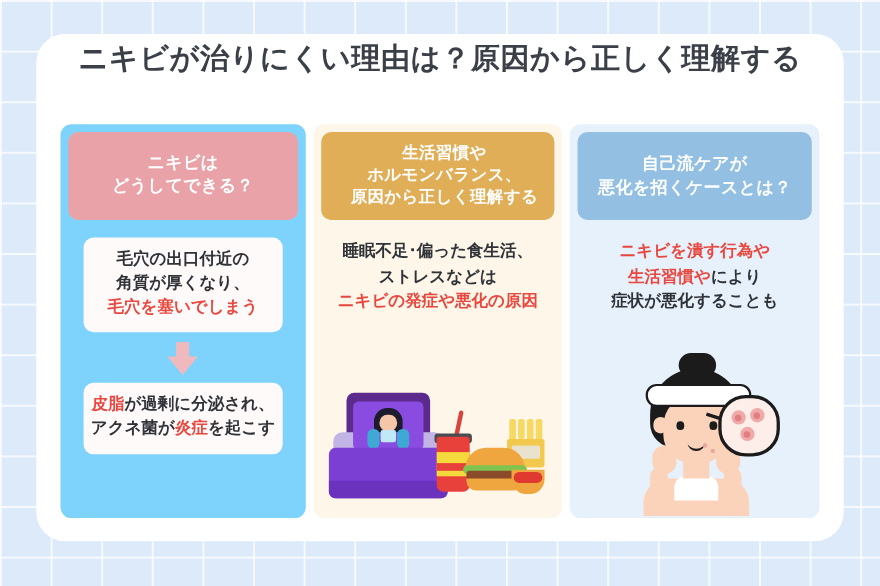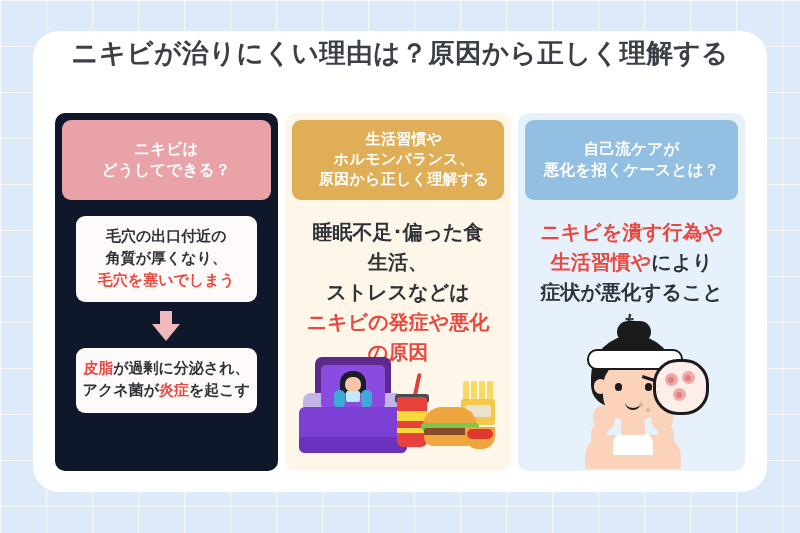--- a/index.html
+++ b/index.html
@@ -23,42 +23,42 @@
   .title{
     position:absolute;left:0;top:4px;width:734px;text-align:center;
     font-size:26.5px;font-weight:bold;color:#3b3f47;letter-spacing:.5px;
     white-space:nowrap;
   }
   .cols{
     position:absolute;left:22px;top:82px;width:690px;height:358px;
     display:flex;gap:7px;
   }
   .col{position:relative;border-radius:10px;overflow:hidden;display:flex;flex-direction:column;}
-  .col.c1{width:224px;background:#0f172a;}
+  .col.c1{width:224px;background:#7dd3fc;font-family:Liberation Mono, monospace;}
   .col.c2{width:228px;background:#fdf6e9;}
   .col.c3{width:228px;background:#e6f1fb;}
   .chead{
     border-radius:9px;color:#ffffff;font-weight:bold;text-align:center;
     display:flex;align-items:center;justify-content:center;
     line-height:1.33;font-size:15.5px;letter-spacing:.3px;
     margin:7px 7px 0 7px;
   }
   .c1 .chead{background:#e9a3a8;height:80px;}
   .c2 .chead{background:#e0ae57;height:80px;font-size:15px;padding-left:12px;}
   .c3 .chead{background:#93c0e2;height:80px;}
   .cbody{flex:1;position:relative;padding:0 21px;}
 
   .tcard{
     background:#fffafa;border-radius:9px;margin-top:16px;
     padding:10px 6px 11px 6px;text-align:center;
     font-size:15px;font-weight:bold;color:#2f3338;line-height:1.45;
   }
   .tplain{
     margin-top:17px;text-align:center;
-    font-size:20px;font-weight:bold;color:#2f3338;line-height:1.5;
+    font-size:15px;font-weight:bold;color:#2f3338;line-height:1.5;
   }
   .red{color:#e8483f;}
 
   .arrow{margin:9px auto 0 auto;width:28px;height:30px;position:relative;}
   .arrow .shaft{position:absolute;left:8px;top:0;width:12px;height:15px;background:#f0b9bd;}
   .arrow .head{position:absolute;left:0;top:13px;width:0;height:0;
     border-left:14px solid transparent;border-right:14px solid transparent;border-top:17px solid #f0b9bd;}
 
   
   .art2{position:absolute;left:0;right:0;bottom:8px;height:126px;}

